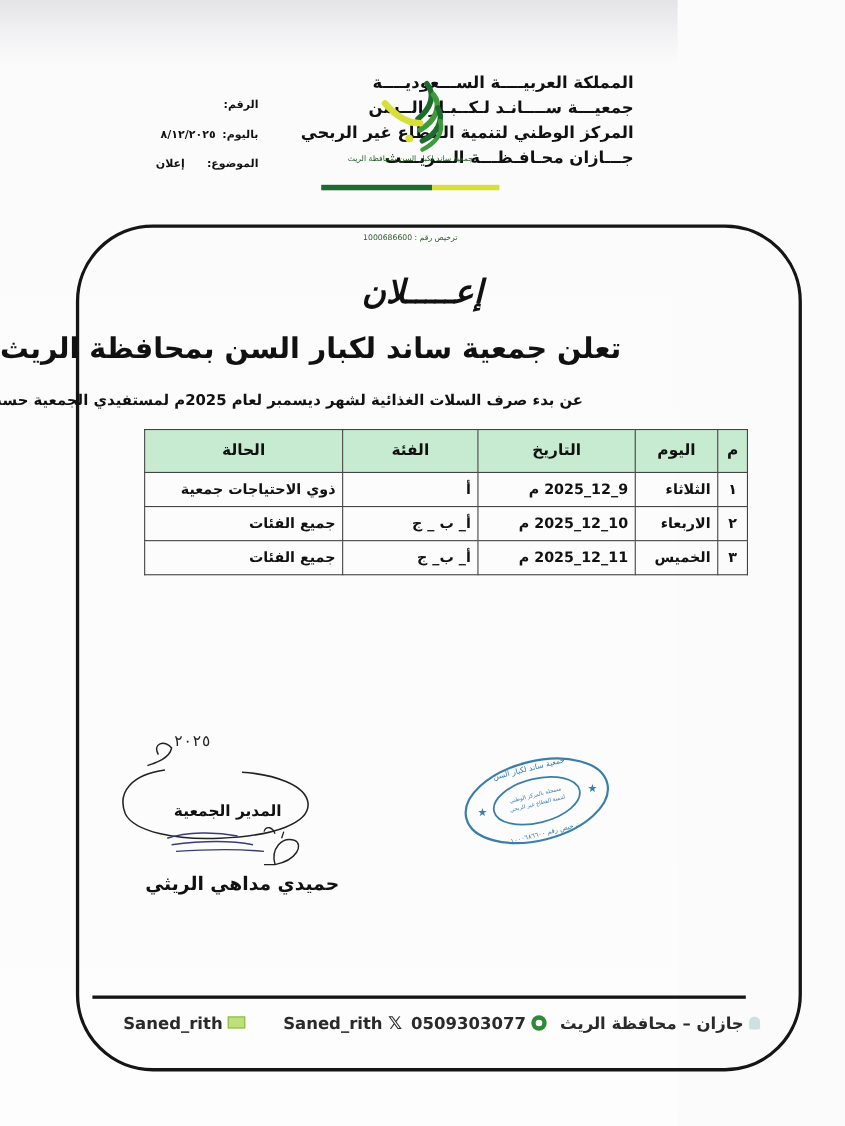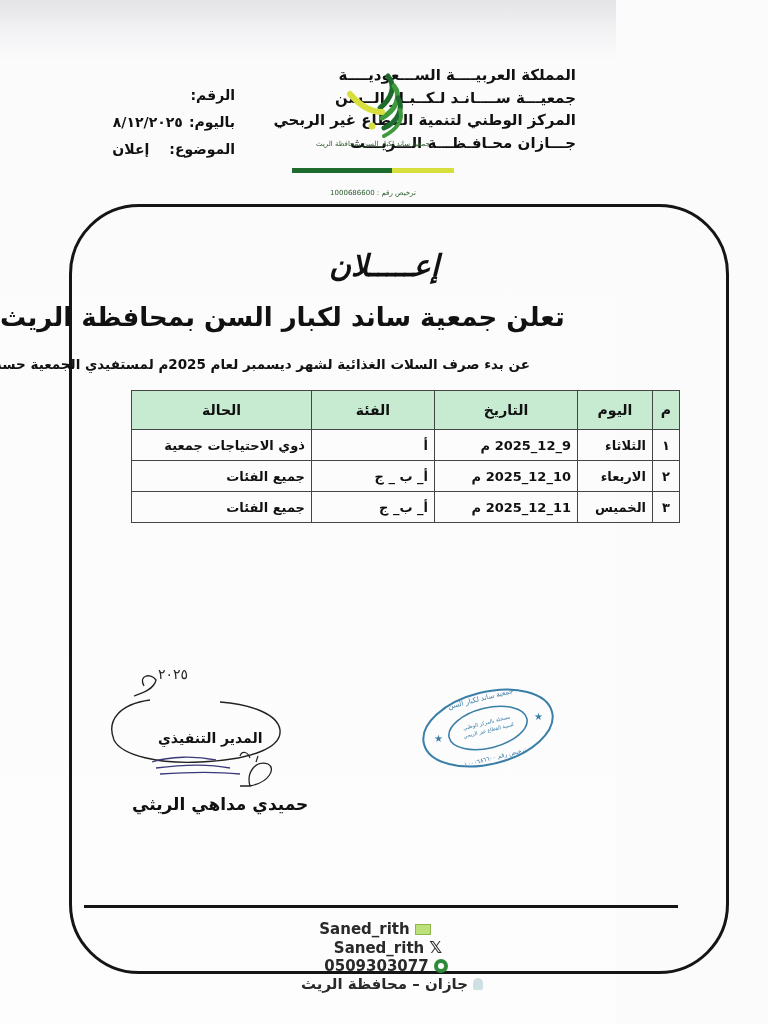--- a/index.html
+++ b/index.html
@@ -28,21 +28,21 @@
     }
     .org-block div { white-space: nowrap; }
     
     .meta-block {
       position: absolute;
       left: 90px; top: 82px;
       width: 145px;
       direction: rtl;
       text-align: center;
       font-weight: bold;
-      font-size: 14px;
+      font-size: 10px;
       line-height: 27px;
     }
     .meta-row { display: flex; flex-direction: row; gap: 6px; white-space: nowrap; }
     .meta-row .val { font-weight: bold; }
     .meta-row.subject .val { margin-right: 14px; }
     
     .logo {
       position: absolute;
       left: 292px; top: 68px;
       width: 162px; height: 108px;
@@ -50,21 +50,21 @@
     .logo-text {
       position: absolute;
       left: 0; width: 162px;
       text-align: center;
       direction: rtl;
       font-size: 7px;
       color: #2a5a2a;
       white-space: nowrap;
     }
     .logo-text.l1 { top: 72px; }
-    .logo-text.l2 { top: 73px; margin-top: 48px; }
+    .logo-text.l2 { top: 96px; margin-top: 48px; }
     .logo-bar {
       position: absolute; left: 0; top: 100px;
       width: 162px; height: 5px;
       background: linear-gradient(to right, #1e6b2e 0%, #1e6b2e 62%, #d6df3c 62%, #d6df3c 100%);
     }
     
     .frame {
       position: absolute;
       left: 69px; top: 204px;
       width: 660px; height: 770px;
@@ -160,21 +160,21 @@
       left: 32px; top: 134px;
       direction: rtl;
       font-size: 17px;
       font-weight: bold;
       white-space: nowrap;
     }
     .sig-year {
       position: absolute;
       left: 58px; top: 6px;
       font-size: 14px;
-      font-family: Liberation Sans, sans-serif;
+      font-family: Liberation Mono, monospace;
       color: #222;
       direction: rtl;
     }
     
     .stamp {
       position: absolute;
       left: 418px; top: 686px;
       width: 140px; height: 84px;
     }
     
@@ -182,21 +182,21 @@
       position: absolute;
       left: 84px; top: 905px;
       width: 594px; height: 3px;
       background: #151515;
     }
     .footer {
       position: absolute;
       left: 112px; top: 920px;
       width: 560px;
       display: flex;
-      flex-direction: column;
+      flex-direction: row;
       align-items: center;
       font-size: 15px;
       font-weight: bold;
       color: #2a2a2a;
       white-space: nowrap;
     }
     .footer .item { display: flex; align-items: center; gap: 5px; }
     .footer .email { margin-right: 34px; }
     .footer .x { margin-right: 8px; }
     .footer .wa { margin-right: 12px; }
@@ -304,21 +304,21 @@
 
   <div class="signature">
     <svg width="200" height="170" viewBox="0 0 200 170" style="position:absolute;left:0;top:0">
       <path d="M44 26 C38 16 50 12 56 20 C54 30 40 34 34 36" stroke="#222" stroke-width="1.3" fill="none"></path>
       <path d="M50 40 C20 44 6 60 14 80 C22 96 60 104 100 102 C150 100 182 88 180 70 C178 54 150 44 120 42" stroke="#222" stroke-width="1.4" fill="none"></path>
       <path d="M52 102 C70 96 96 96 116 100 M56 108 C86 104 110 104 130 108 M60 114 C90 112 120 112 140 114" stroke="#3a3a7a" stroke-width="1.3" fill="none"></path>
       <path d="M150 126 C146 112 156 100 168 104 C176 108 170 122 150 126 L140 126" stroke="#222" stroke-width="1.3" fill="none"></path>
       <path d="M140 96 C142 90 148 92 150 98 M158 96 L156 102" stroke="#222" stroke-width="1.2" fill="none"></path>
     </svg>
     <div class="sig-year">٢٠٢٥</div>
-    <div class="sig-title">المدير التنفيذي</div>
+    <div class="sig-title">المدير الجمعية</div>
     <div class="sig-name">حميدي مداهي الريثي</div>
   </div>
 
   <div class="stamp">
     <svg width="140" height="84" viewBox="0 0 140 84">
       <ellipse cx="70" cy="42" rx="66" ry="36" stroke="#3a7fa8" stroke-width="2" fill="none" transform="rotate(-14 70 42)"></ellipse>
       <ellipse cx="70" cy="42" rx="40" ry="20" stroke="#3a7fa8" stroke-width="1.6" fill="none" transform="rotate(-14 70 42)"></ellipse>
       <text x="16" y="56" font-size="10" fill="#3a7fa8">★</text>
       <text x="116" y="34" font-size="10" fill="#3a7fa8">★</text>
       <text x="70" y="14" font-size="7" fill="#3a7fa8" text-anchor="middle" transform="rotate(-14 70 42)">جمعية ساند لكبار السن</text>

